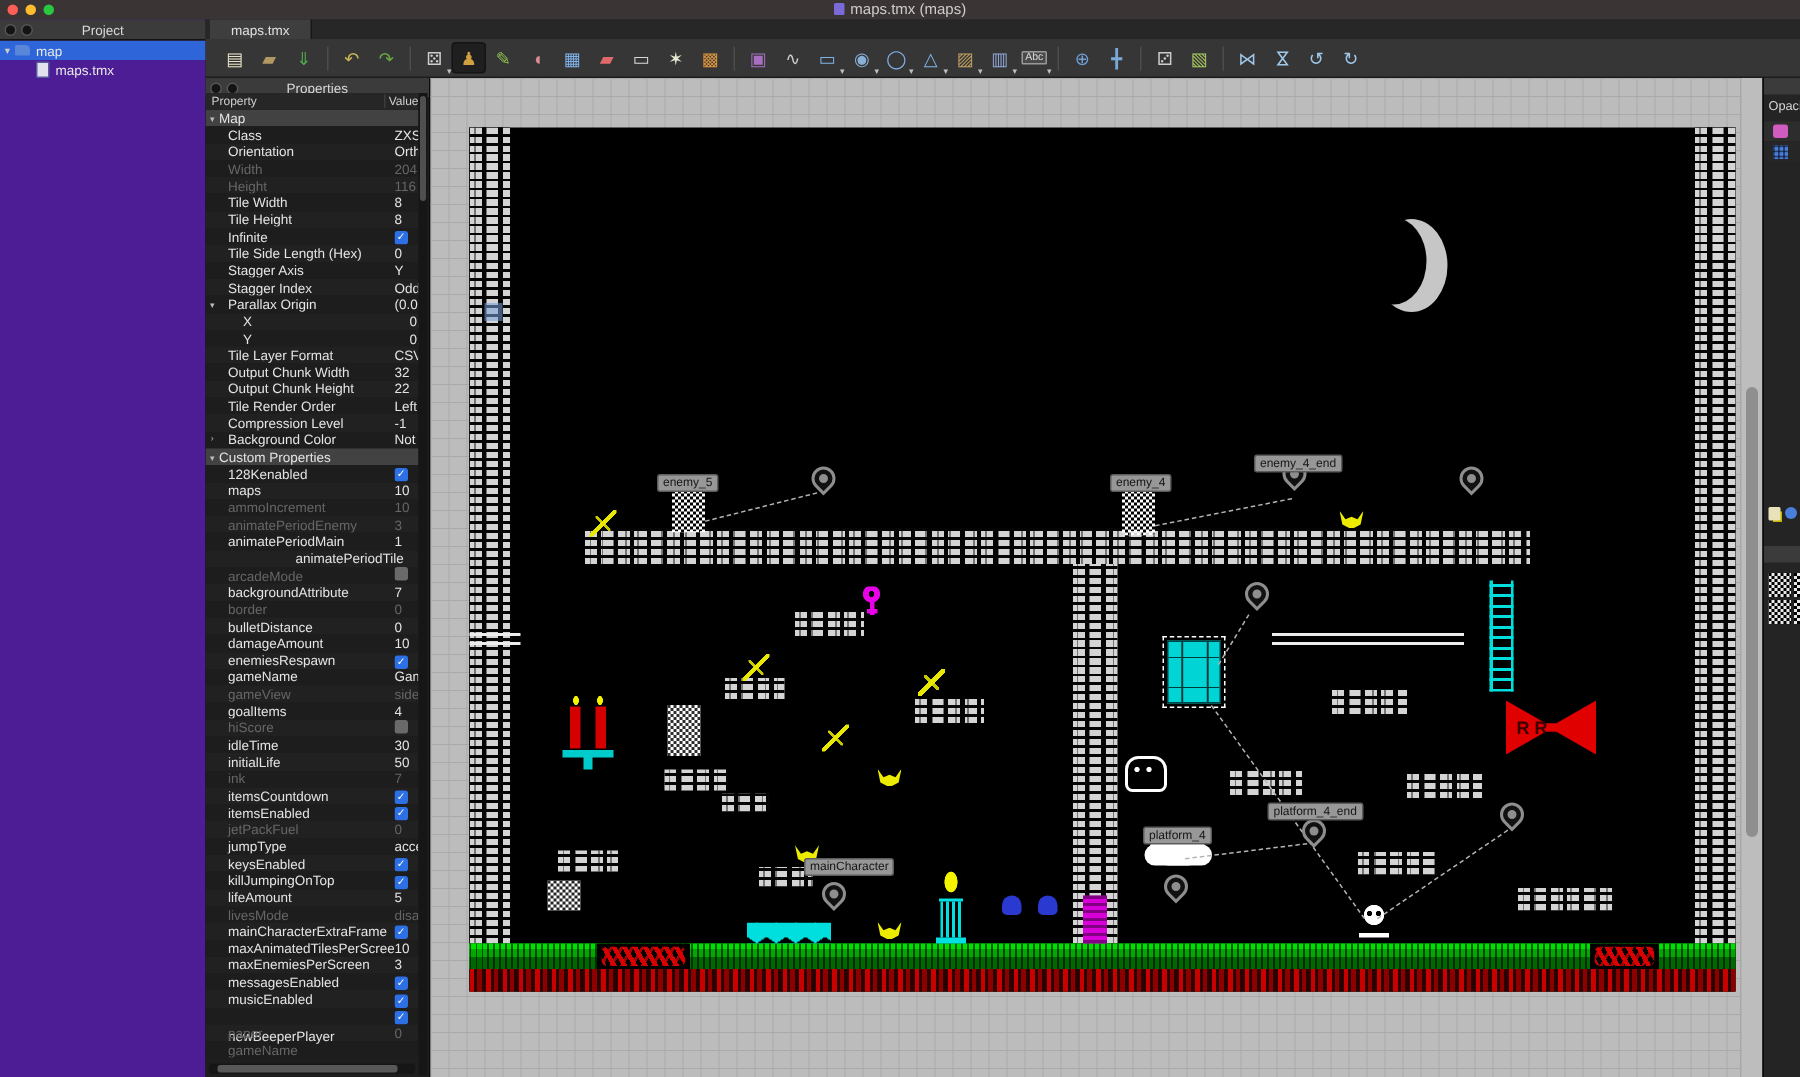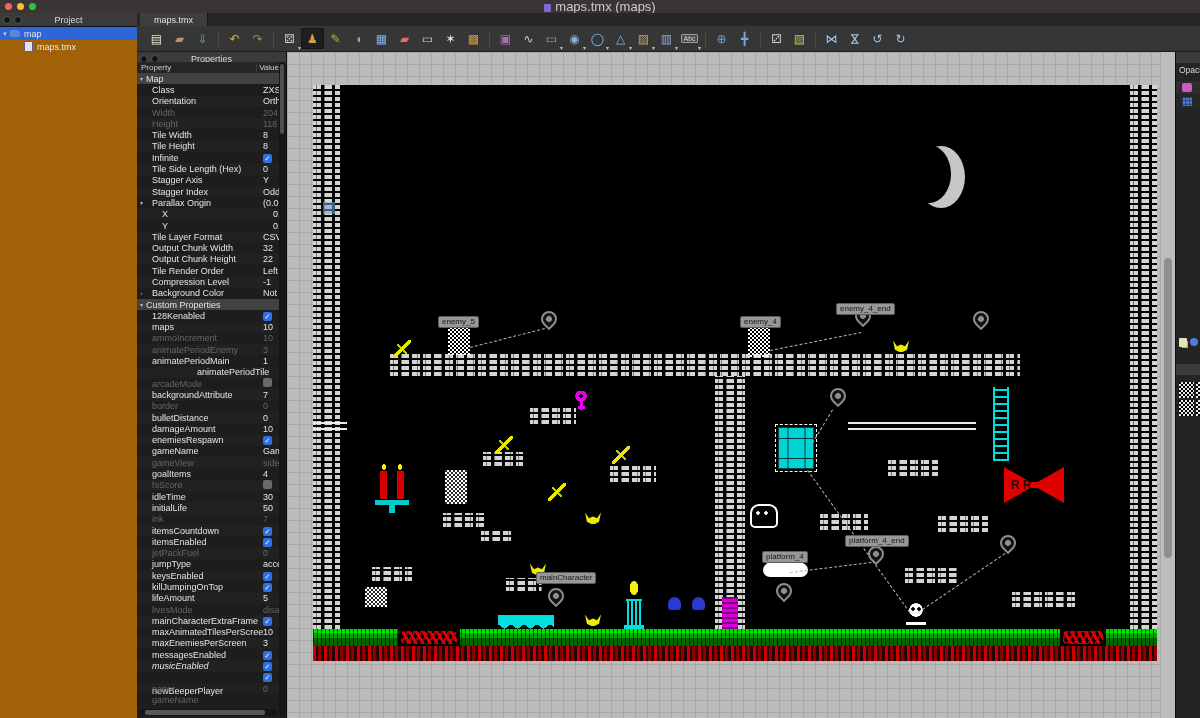--- a/index.html
+++ b/index.html
@@ -2,25 +2,25 @@
 <html><head>
 <meta charset="utf-8">
 <style>
   html,body{margin:0;padding:0;}
   body{width:1200px;height:718px;position:relative;overflow:hidden;background:#262626;
        font-family:"Liberation Sans",sans-serif;color:#ddd;-webkit-font-smoothing:antialiased;}
   .abs{position:absolute;}
   
   #titlebar{left:0;top:0;width:1200px;height:13px;background:#3a3434;display:flex;align-items:center;}
   .tl{width:7px;height:7px;border-radius:50%;margin-left:5px;}
-  #title-center{position:absolute;left:0;right:0;text-align:center;font-size:13px;color:#cfcccc;}
+  #title-center{position:absolute;left:0;right:0;text-align:center;font-size:10px;color:#cfcccc;}
   #title-doc-icon{display:inline-block;width:7px;height:8px;background:#7a6ad8;border-radius:1px;
      vertical-align:-1px;margin-right:4px;}
   
-  #project{left:0;top:13px;width:137px;height:705px;background:#a16207;border-right:1px solid #0c0c0c;}
+  #project{left:0;top:13px;width:137px;height:705px;background:#4c1d95;border-right:1px solid #0c0c0c;}
   .panel-head{height:13px;background:#3b3b3b;display:flex;align-items:center;position:relative;border-bottom:1px solid #141414;}
   .panel-head .dot{width:6px;height:6px;border-radius:50%;background:#141414;border:1px solid #555;margin-left:3px;}
   .panel-title{position:absolute;left:0;right:0;text-align:center;font-size:9px;color:#d8d8d8;}
   .tree-row{height:13px;display:flex;align-items:center;font-size:9px;color:#e8e8e8;white-space:nowrap;}
   .tree-row.sel{background:#2e65d8;}
   .caret{font-size:7px;color:#ccc;width:10px;text-align:center;}
   .folder-ic{width:10px;height:7px;background:#5a86d8;border-radius:1px 3px 1px 1px;margin-right:4px;}
   .file-ic{width:7px;height:9px;background:#e2e2ee;border:1px solid #5a5aa0;border-radius:1px;margin-right:4px;}
   
   #tabbar{left:137px;top:13px;width:1063px;height:13px;background:#272727;border-bottom:1px solid #161616;}
@@ -571,21 +571,21 @@
         <span class="pname" style="padding-left: 6px;">maxEnemiesPerScreen</span>
         <span class="pval">3</span>
       </div>
       <div class="prow">
         <span class="pcaret"></span>
         <span class="pname" style="padding-left: 6px;">messagesEnabled</span>
         <span class="pval"><span class="cb">✓</span></span>
       </div>
       <div class="prow">
         <span class="pcaret"></span>
-        <span class="pname" style="padding-left: 6px; font-style: italic;">musicEnabled</span>
+        <span class="pname" style="padding-left: 6px;">musicEnabled</span>
         <span class="pval"><span class="cb">✓</span></span>
       </div>
       <div class="prow">
         <span class="pcaret"></span>
         <span class="pname" style="padding-left: 6px; margin-top: 27px;">newBeeperPlayer</span>
         <span class="pval"><span class="cb">✓</span></span>
       </div>
       <div class="prow disabled">
         <span class="pcaret"></span>
         <span class="pname" style="padding-left: 6px;">paper</span>

